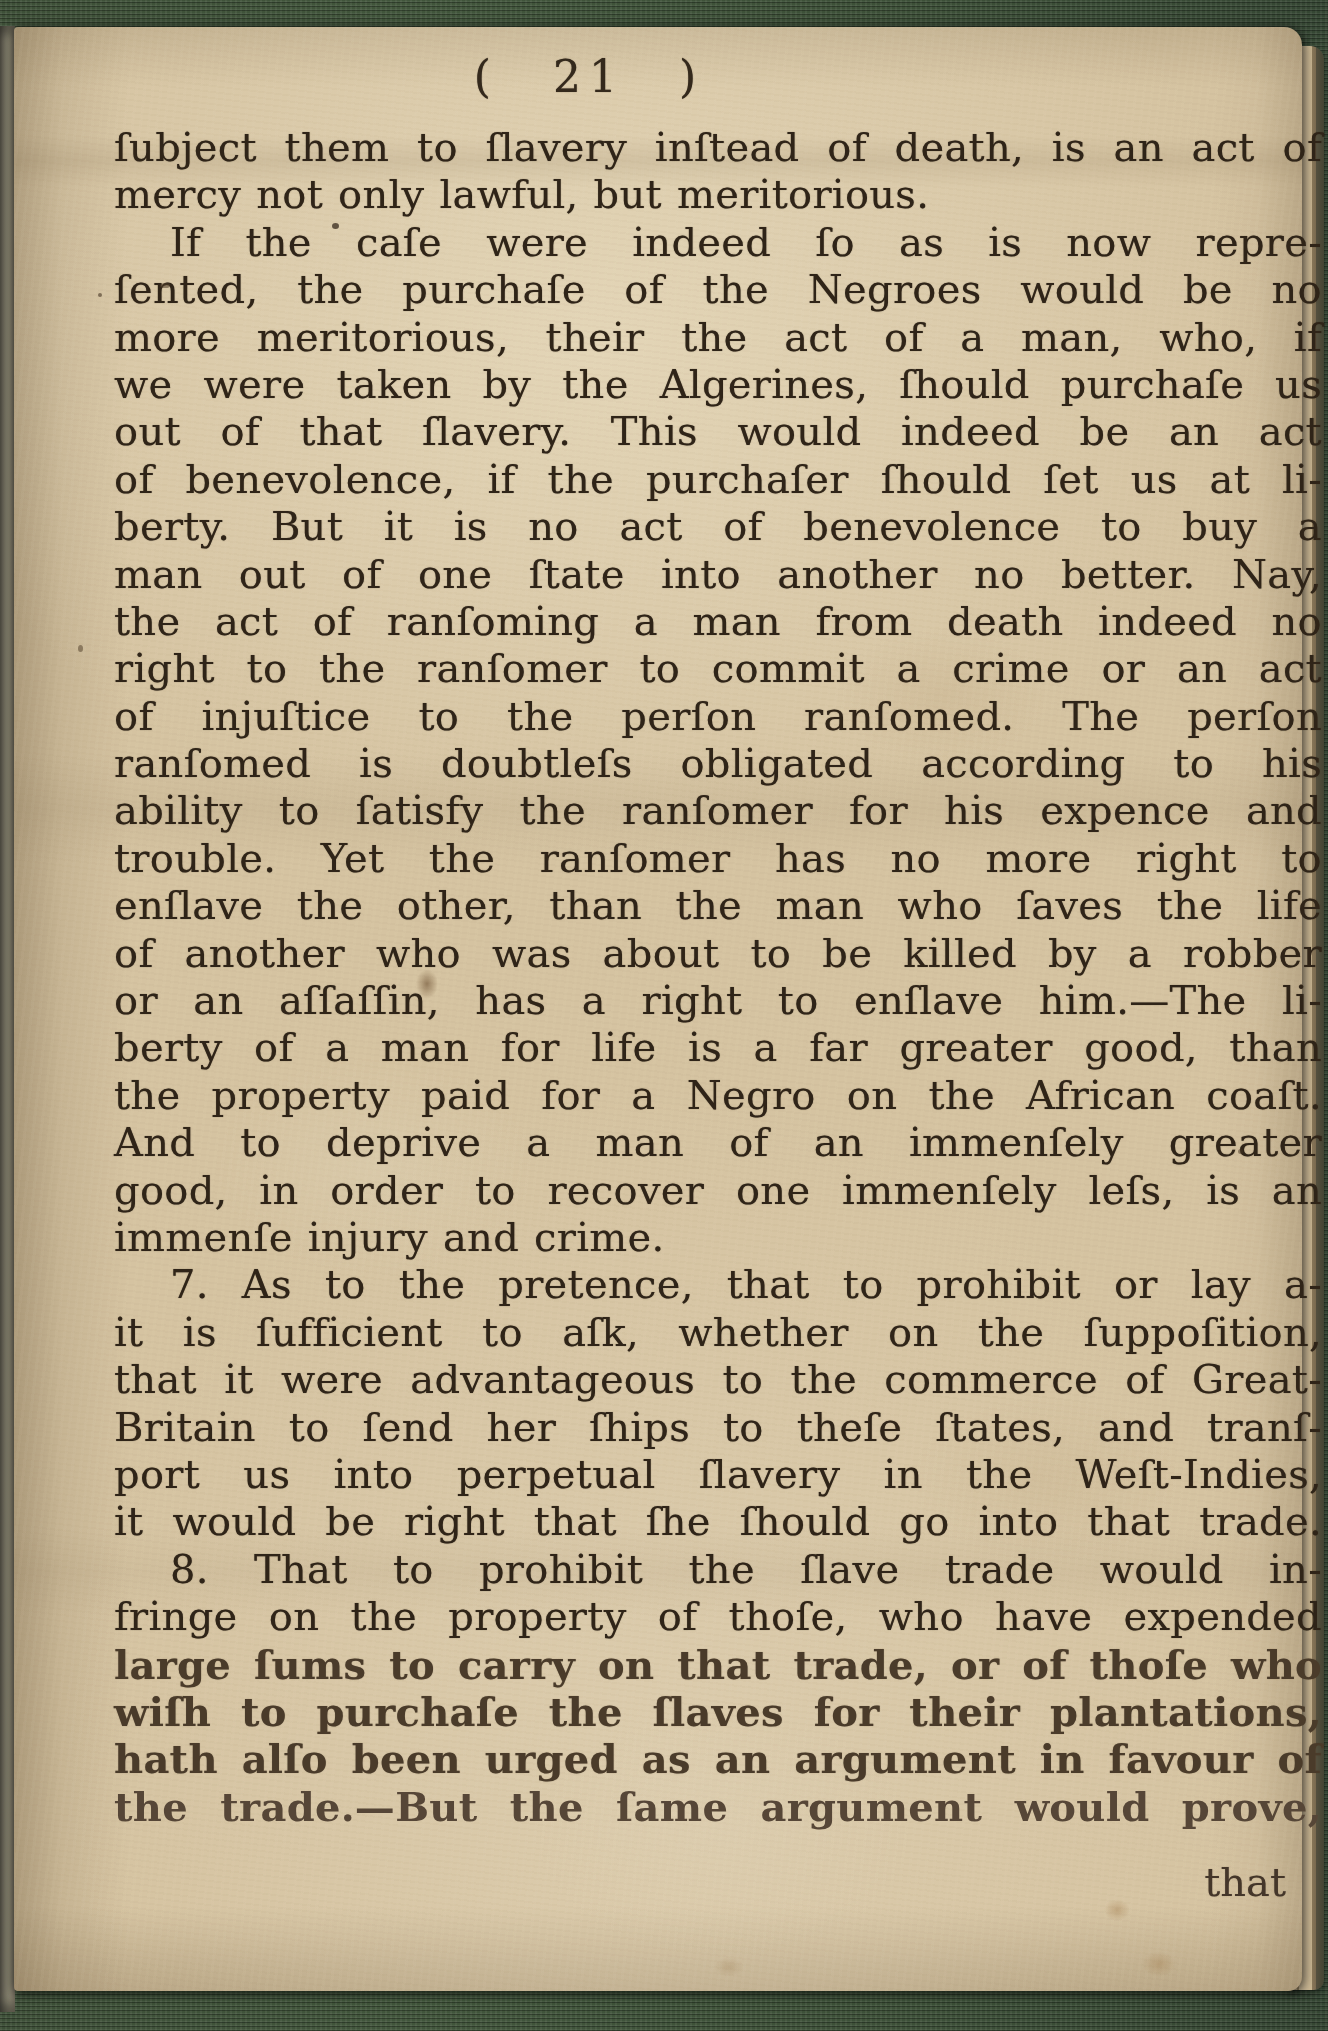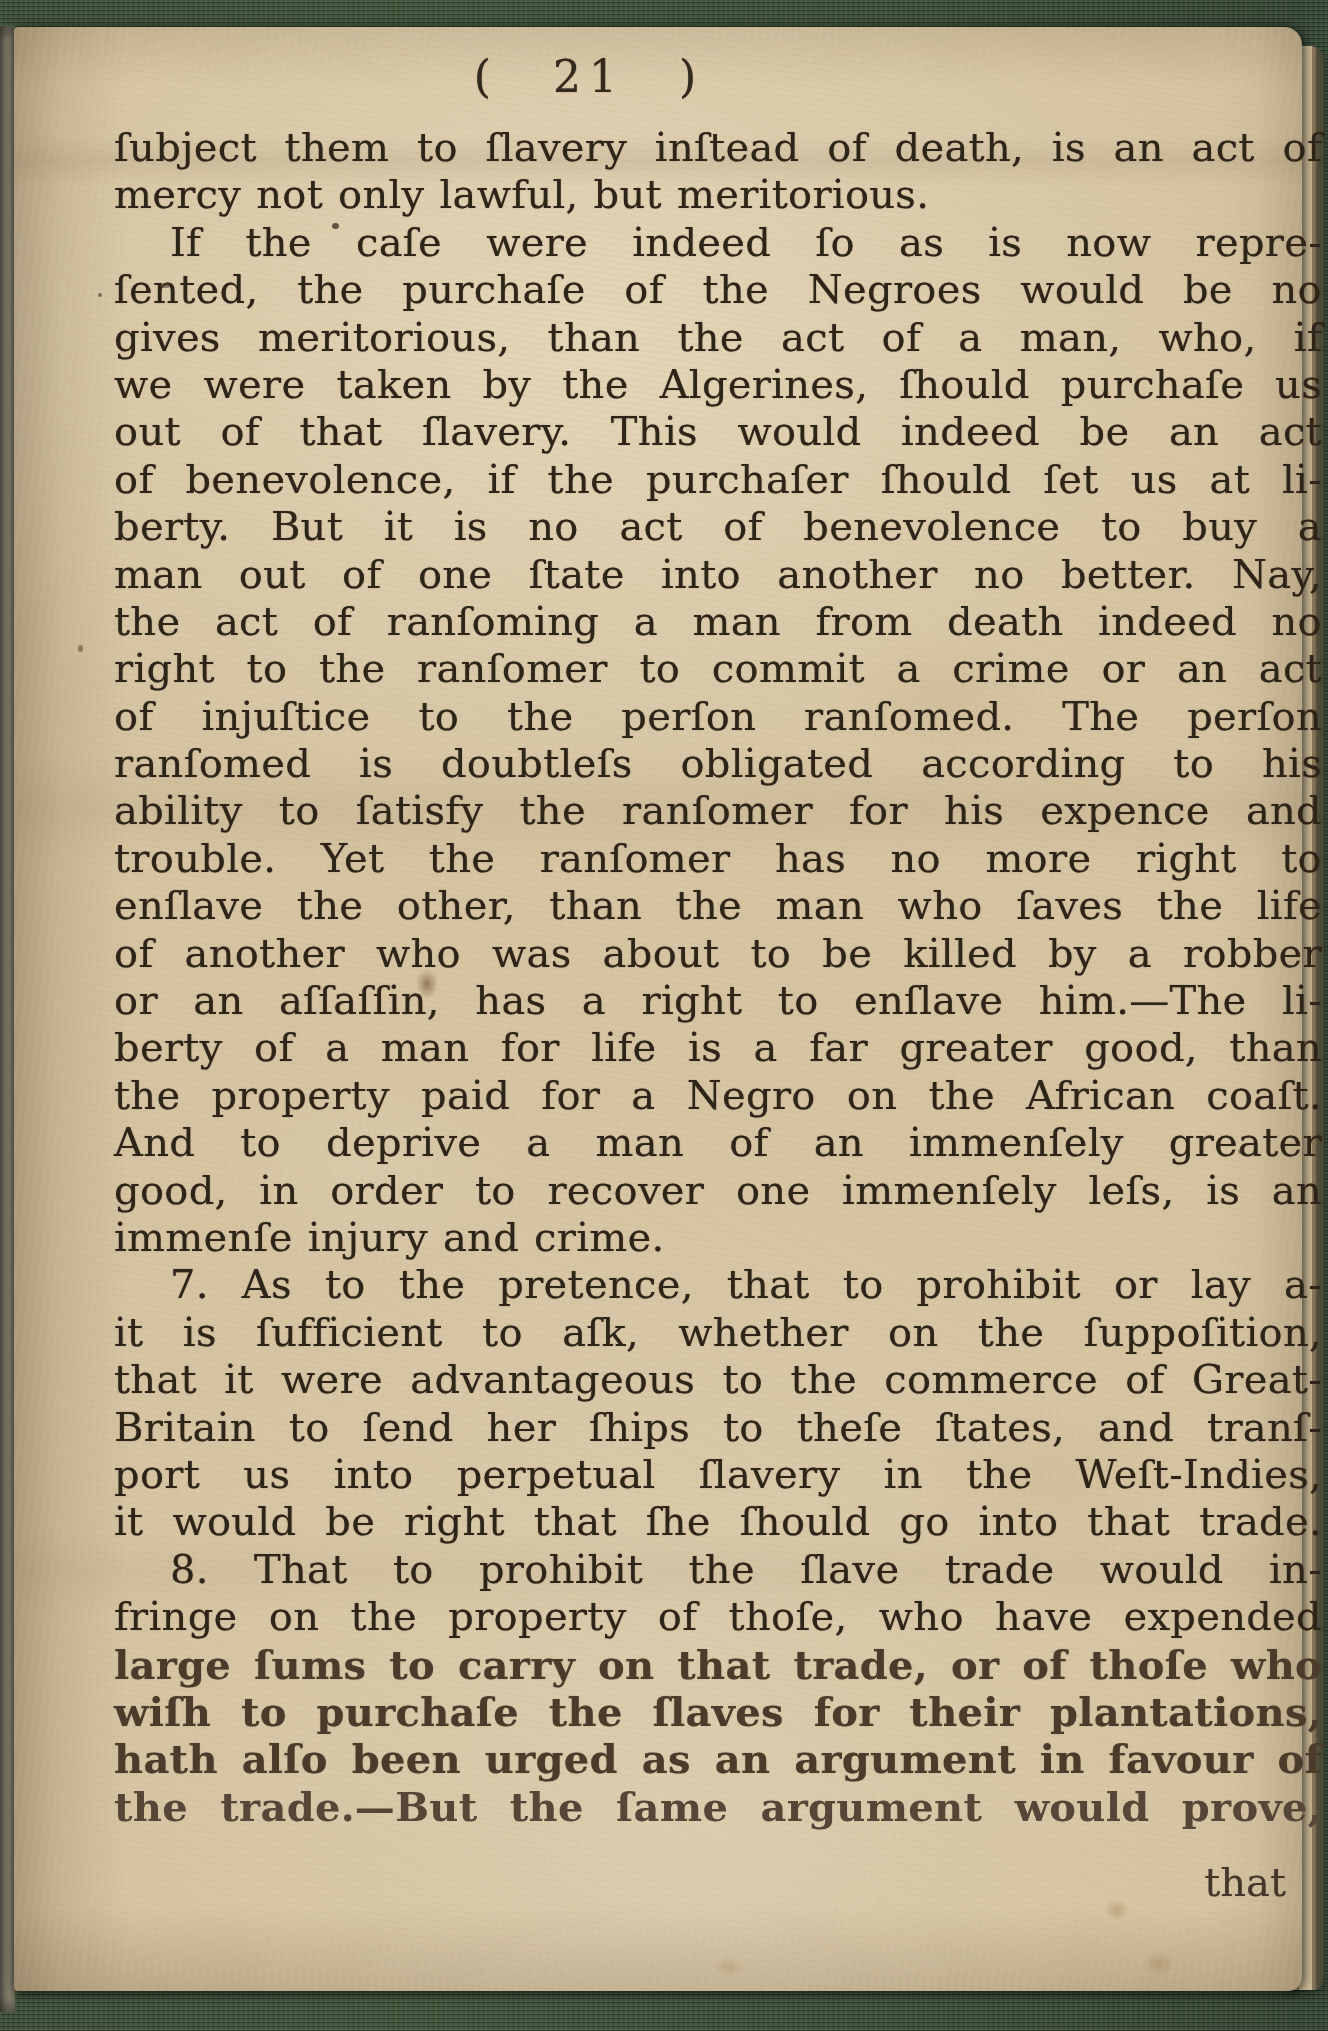--- a/index.html
+++ b/index.html
@@ -124,21 +124,21 @@
     <div class="smudge s2"></div>
     <div class="smudge s3"></div>
 
     <div class="page-number">( 21 )</div>
 
     <div class="text-block">
         <div class="line">ſubject them to ſlavery inſtead of death, is an act of</div>
         <div class="line no-justify">mercy not only lawful, but meritorious.</div>
         <div class="line indent">If the caſe were indeed ſo as is now repre-</div>
         <div class="line">ſented, the purchaſe of the Negroes would be no</div>
-        <div class="line">gives meritorious, than the act of a man, who, if</div>
+        <div class="line">more meritorious, their the act of a man, who, if</div>
         <div class="line">we were taken by the Algerines, ſhould purchaſe us</div>
         <div class="line">out of that ſlavery.  This would indeed be an act</div>
         <div class="line">of benevolence, if the purchaſer ſhould ſet us at li-</div>
         <div class="line">berty.  But it is no act of benevolence to buy a</div>
         <div class="line">man out of one ſtate into another no better.  Nay,</div>
         <div class="line">the act of ranſoming a man from death indeed no</div>
         <div class="line">right to the ranſomer to commit a crime or an act</div>
         <div class="line">of injuſtice to the perſon ranſomed.  The perſon</div>
         <div class="line">ranſomed is doubtleſs obligated according to his</div>
         <div class="line">ability to ſatisfy the ranſomer for his expence and</div>

